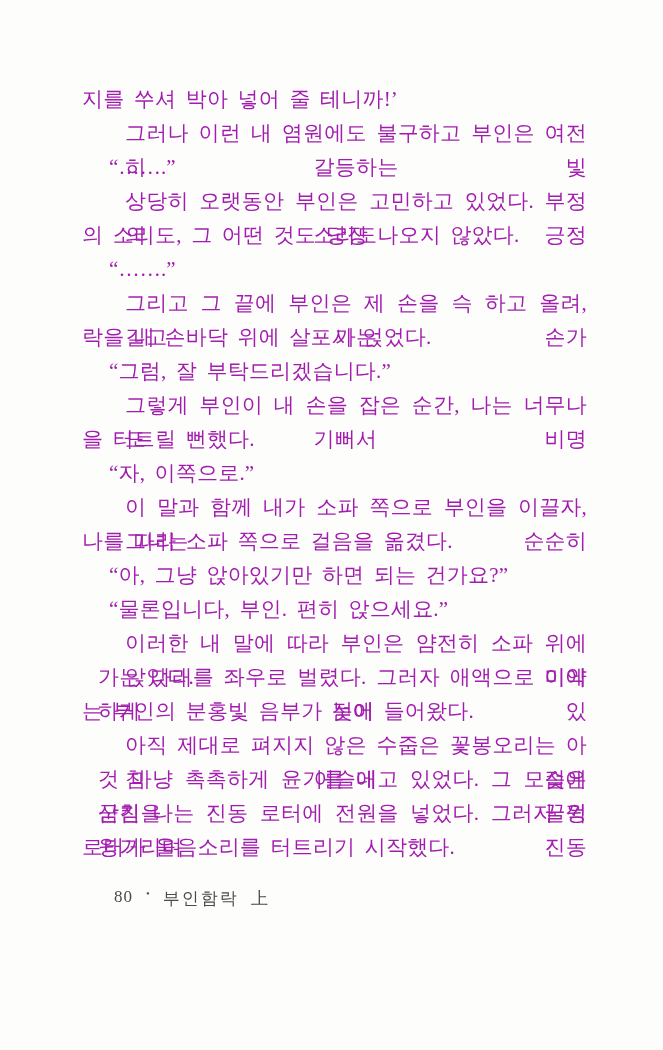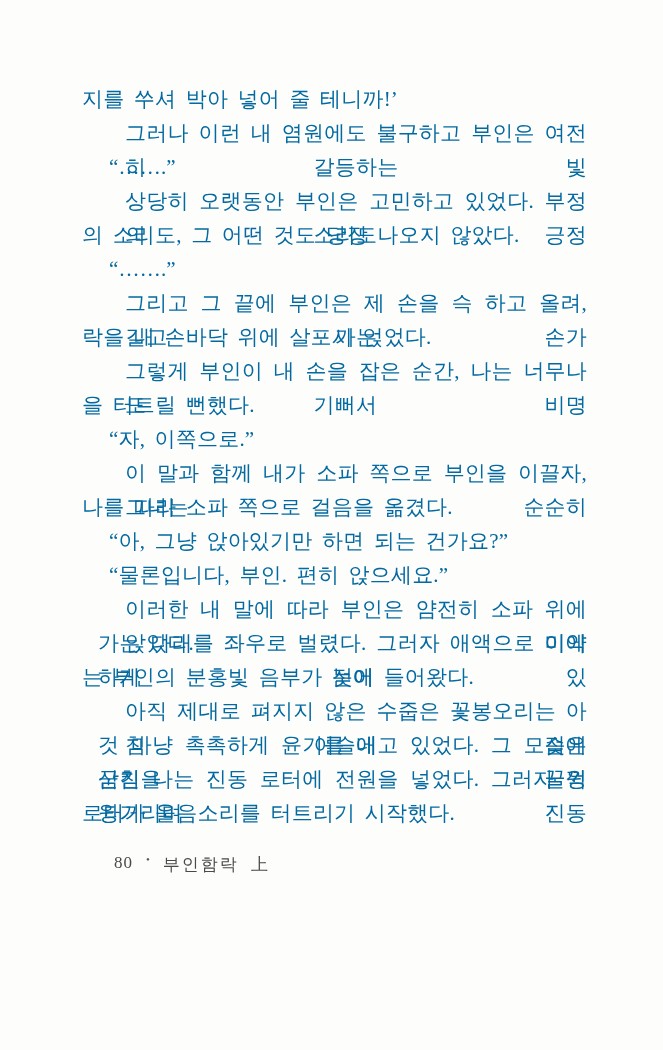--- a/index.html
+++ b/index.html
@@ -20,21 +20,21 @@
     padding: 82px 76px 0 82px;
     background: #fdfdfb;
   }
   .text-block {
     width: 505px;
   }
   .line {
     font-size: 21px;
     line-height: 34px;
     height: 34px;
-    color: #0369a1;
+    color: #a21caf;
     letter-spacing: 0.2px;
     word-spacing: 4px;
     white-space: nowrap;
     overflow: visible;
   }
   .line.indent {
     padding-left: 27px;
   }
   .line.full {
     white-space: normal;
@@ -69,20 +69,21 @@
 <div class="page">
   <div class="text-block">
     <div class="line">지를 쑤셔 박아 넣어 줄 테니까!’</div>
     <div class="line indent full">그러나 이런 내 염원에도 불구하고 부인은 여전히 갈등하는 빛</div>
     <div class="line indent">“…….”</div>
     <div class="line indent full">상당히 오랫동안 부인은 고민하고 있었다. 부정의 소리도 긍정</div>
     <div class="line">의 소리도, 그 어떤 것도 당장 나오지 않았다.</div>
     <div class="line indent">“…….”</div>
     <div class="line indent full">그리고 그 끝에 부인은 제 손을 슥 하고 올려, 길고 가는 손가</div>
     <div class="line">락을 내 손바닥 위에 살포시 얹었다.</div>
+    <div class="line indent">“그럼, 잘 부탁드리겠습니다.”</div>
     <div class="line indent full">그렇게 부인이 내 손을 잡은 순간, 나는 너무나도 기뻐서 비명</div>
     <div class="line">을 터트릴 뻔했다.</div>
     <div class="line indent">“자, 이쪽으로.”</div>
     <div class="line indent full">이 말과 함께 내가 소파 쪽으로 부인을 이끌자, 그녀는 순순히</div>
     <div class="line">나를 따라 소파 쪽으로 걸음을 옮겼다.</div>
     <div class="line indent">“아, 그냥 앉아있기만 하면 되는 건가요?”</div>
     <div class="line indent">“물론입니다, 부인. 편히 앉으세요.”</div>
     <div class="line indent full">이러한 내 말에 따라 부인은 얌전히 소파 위에 앉았다. 이에</div>
     <div class="line full">가는 다리를 좌우로 벌렸다. 그러자 애액으로 미약하게 젖어 있</div>
     <div class="line">는 부인의 분홍빛 음부가 눈에 들어왔다.</div>

